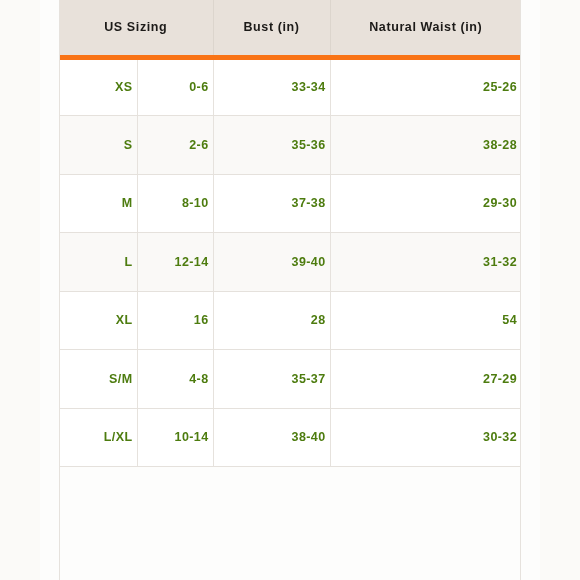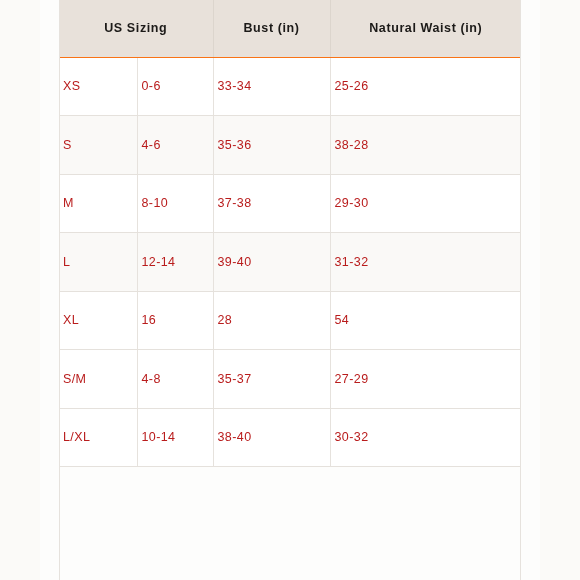--- a/index.html
+++ b/index.html
@@ -62,34 +62,34 @@
     background: #e8e1da;
     color: #1c1a18;
     font-size: 12.5px;
     font-weight: bold;
     letter-spacing: 0.6px;
     height: 57px;
     padding: 0 4px;
     text-align: center;
     vertical-align: middle;
     border-right: 1px solid #dcd5cd;
-    border-bottom: 1px solid #f97316;
+    border-bottom: 5px solid #f97316;
     box-sizing: border-box;
   }
   thead th:last-child { border-right: none; }
 
   tbody td {
     height: 58.5px;
     padding: 0 4px;
-    text-align: left;
+    text-align: right;
     vertical-align: middle;
     font-size: 12.5px;
-    font-weight: normal;
+    font-weight: bold;
     letter-spacing: 0.4px;
-    color: #b91c1c;
+    color: #4d7c0f;
     border-right: 1px solid #e6e2dd;
     border-bottom: 1px solid #e5e1dc;
     box-sizing: border-box;
     white-space: nowrap;
   }
   tbody td:last-child { border-right: none; }
 
   tbody tr.row-white { background: #ffffff; }
   tbody tr.row-tint  { background: #faf9f7; }
 
@@ -132,21 +132,21 @@
       </thead>
       <tbody id="table-body">
           <tr class="row-white">
             <td>XS</td>
             <td>0-6</td>
             <td>33-34</td>
             <td>25-26</td>
           </tr>
           <tr class="row-tint">
             <td>S</td>
-            <td>4-6</td>
+            <td>2-6</td>
             <td>35-36</td>
             <td>38-28</td>
           </tr>
           <tr class="row-white">
             <td>M</td>
             <td>8-10</td>
             <td>37-38</td>
             <td>29-30</td>
           </tr>
           <tr class="row-tint">

